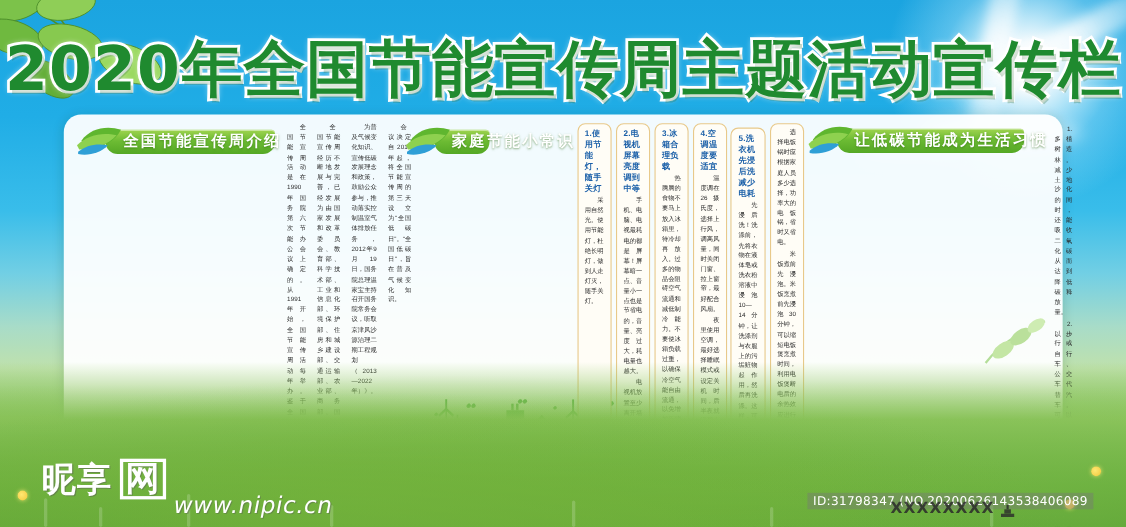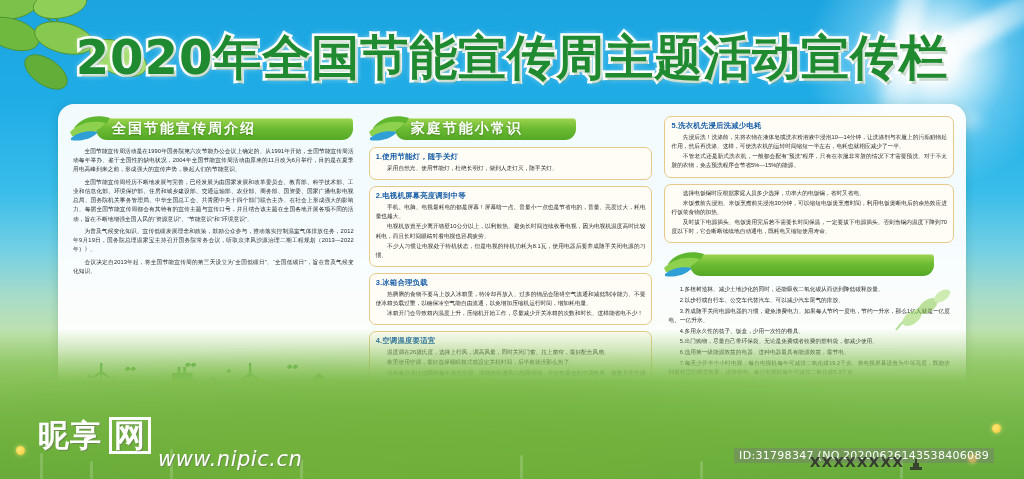--- a/index.html
+++ b/index.html
@@ -114,21 +114,21 @@
     pointer-events: none;
   }
 
   
   .title {
     position: absolute;
     top: 26px;
     left: 0; right: 0;
     text-align: center;
     font-family: "DejaVu Sans", "Liberation Sans", sans-serif;
-    font-size: 48px;
+    font-size: 56px;
     font-weight: bold;
     letter-spacing: 1px;
     color: #1f8a2f;
     white-space: nowrap;
     -webkit-text-stroke: 5px #ffffff;
     paint-order: stroke fill;
     text-shadow:
       0 0 7px rgba(255,255,255,0.95),
       2px 3px 0 rgba(20,90,30,0.28);
   }
@@ -146,21 +146,21 @@
     display: flex;
     padding: 8px 10px 6px 10px;
     box-sizing: border-box;
     gap: 8px;
   }
   .col {
     flex: 1 1 0;
     min-width: 0;
     position: relative;
     display: flex;
-    flex-direction: column;
+    flex-direction: row;
   }
   .col-1 { flex: 1.01 1 0; }
   .col-2 { flex: 1.0 1 0; }
   .col-3 { flex: 1.02 1 0; }
 
   
   .ribbon {
     position: relative;
     height: 26px;
     margin: 4px 0 5px 0;
@@ -531,20 +531,21 @@
         </div>
       </div>
 
       <div class="ribbon" style="margin-top:3px">
         <div class="ribbon-bar" style="right:22px"></div>
         <svg class="ribbon-leaf" viewBox="0 0 48 34">
           <path d="M6 16 C14 4 30 2 42 6 C36 18 22 24 10 22 Z" fill="#5fb62f"></path>
           <path d="M2 20 C12 10 26 8 38 11 C30 20 16 25 4 24 Z" fill="#8ed14f"></path>
           <path d="M3 26 C10 20 20 18 30 20 C24 27 12 30 3 28 Z" fill="#2f9fd6"></path>
         </svg>
+        <span class="ribbon-text">让低碳节能成为生活习惯</span>
       </div>
 
       <div class="habit-list">
         <p>1.多植树造林。减少土地沙化的同时，还能吸收二氧化碳从而达到降低碳释放量。</p>
         <p>2.以步行或自行车、公交车代替汽车。可以减少汽车尾气的排放。</p>
         <p>3.养成随手关闭电源电器的习惯，避免浪费电力。如果每人节约一度电，节约一升水，那么1亿人就是一亿度电、一亿升水。</p>
         <p>4.多用永久性的筷子、饭盒，少用一次性的餐具。</p>
         <p>5.出门购物，尽量自己带环保袋。无论是免费或者收费的塑料袋，都减少使用。</p>
         <p>6.选用第一级能源效益的电器。这种电器最具有能源效益，最节电。</p>
         <p>7.每天少开半个小时电视，每台电视机每年可减排二氧化碳19.2千克。将电视屏幕设置为中等亮度，既能达到最舒适的视觉效果，还能省电。每台电视机每年可减排二氧化碳5.3千克。</p>

